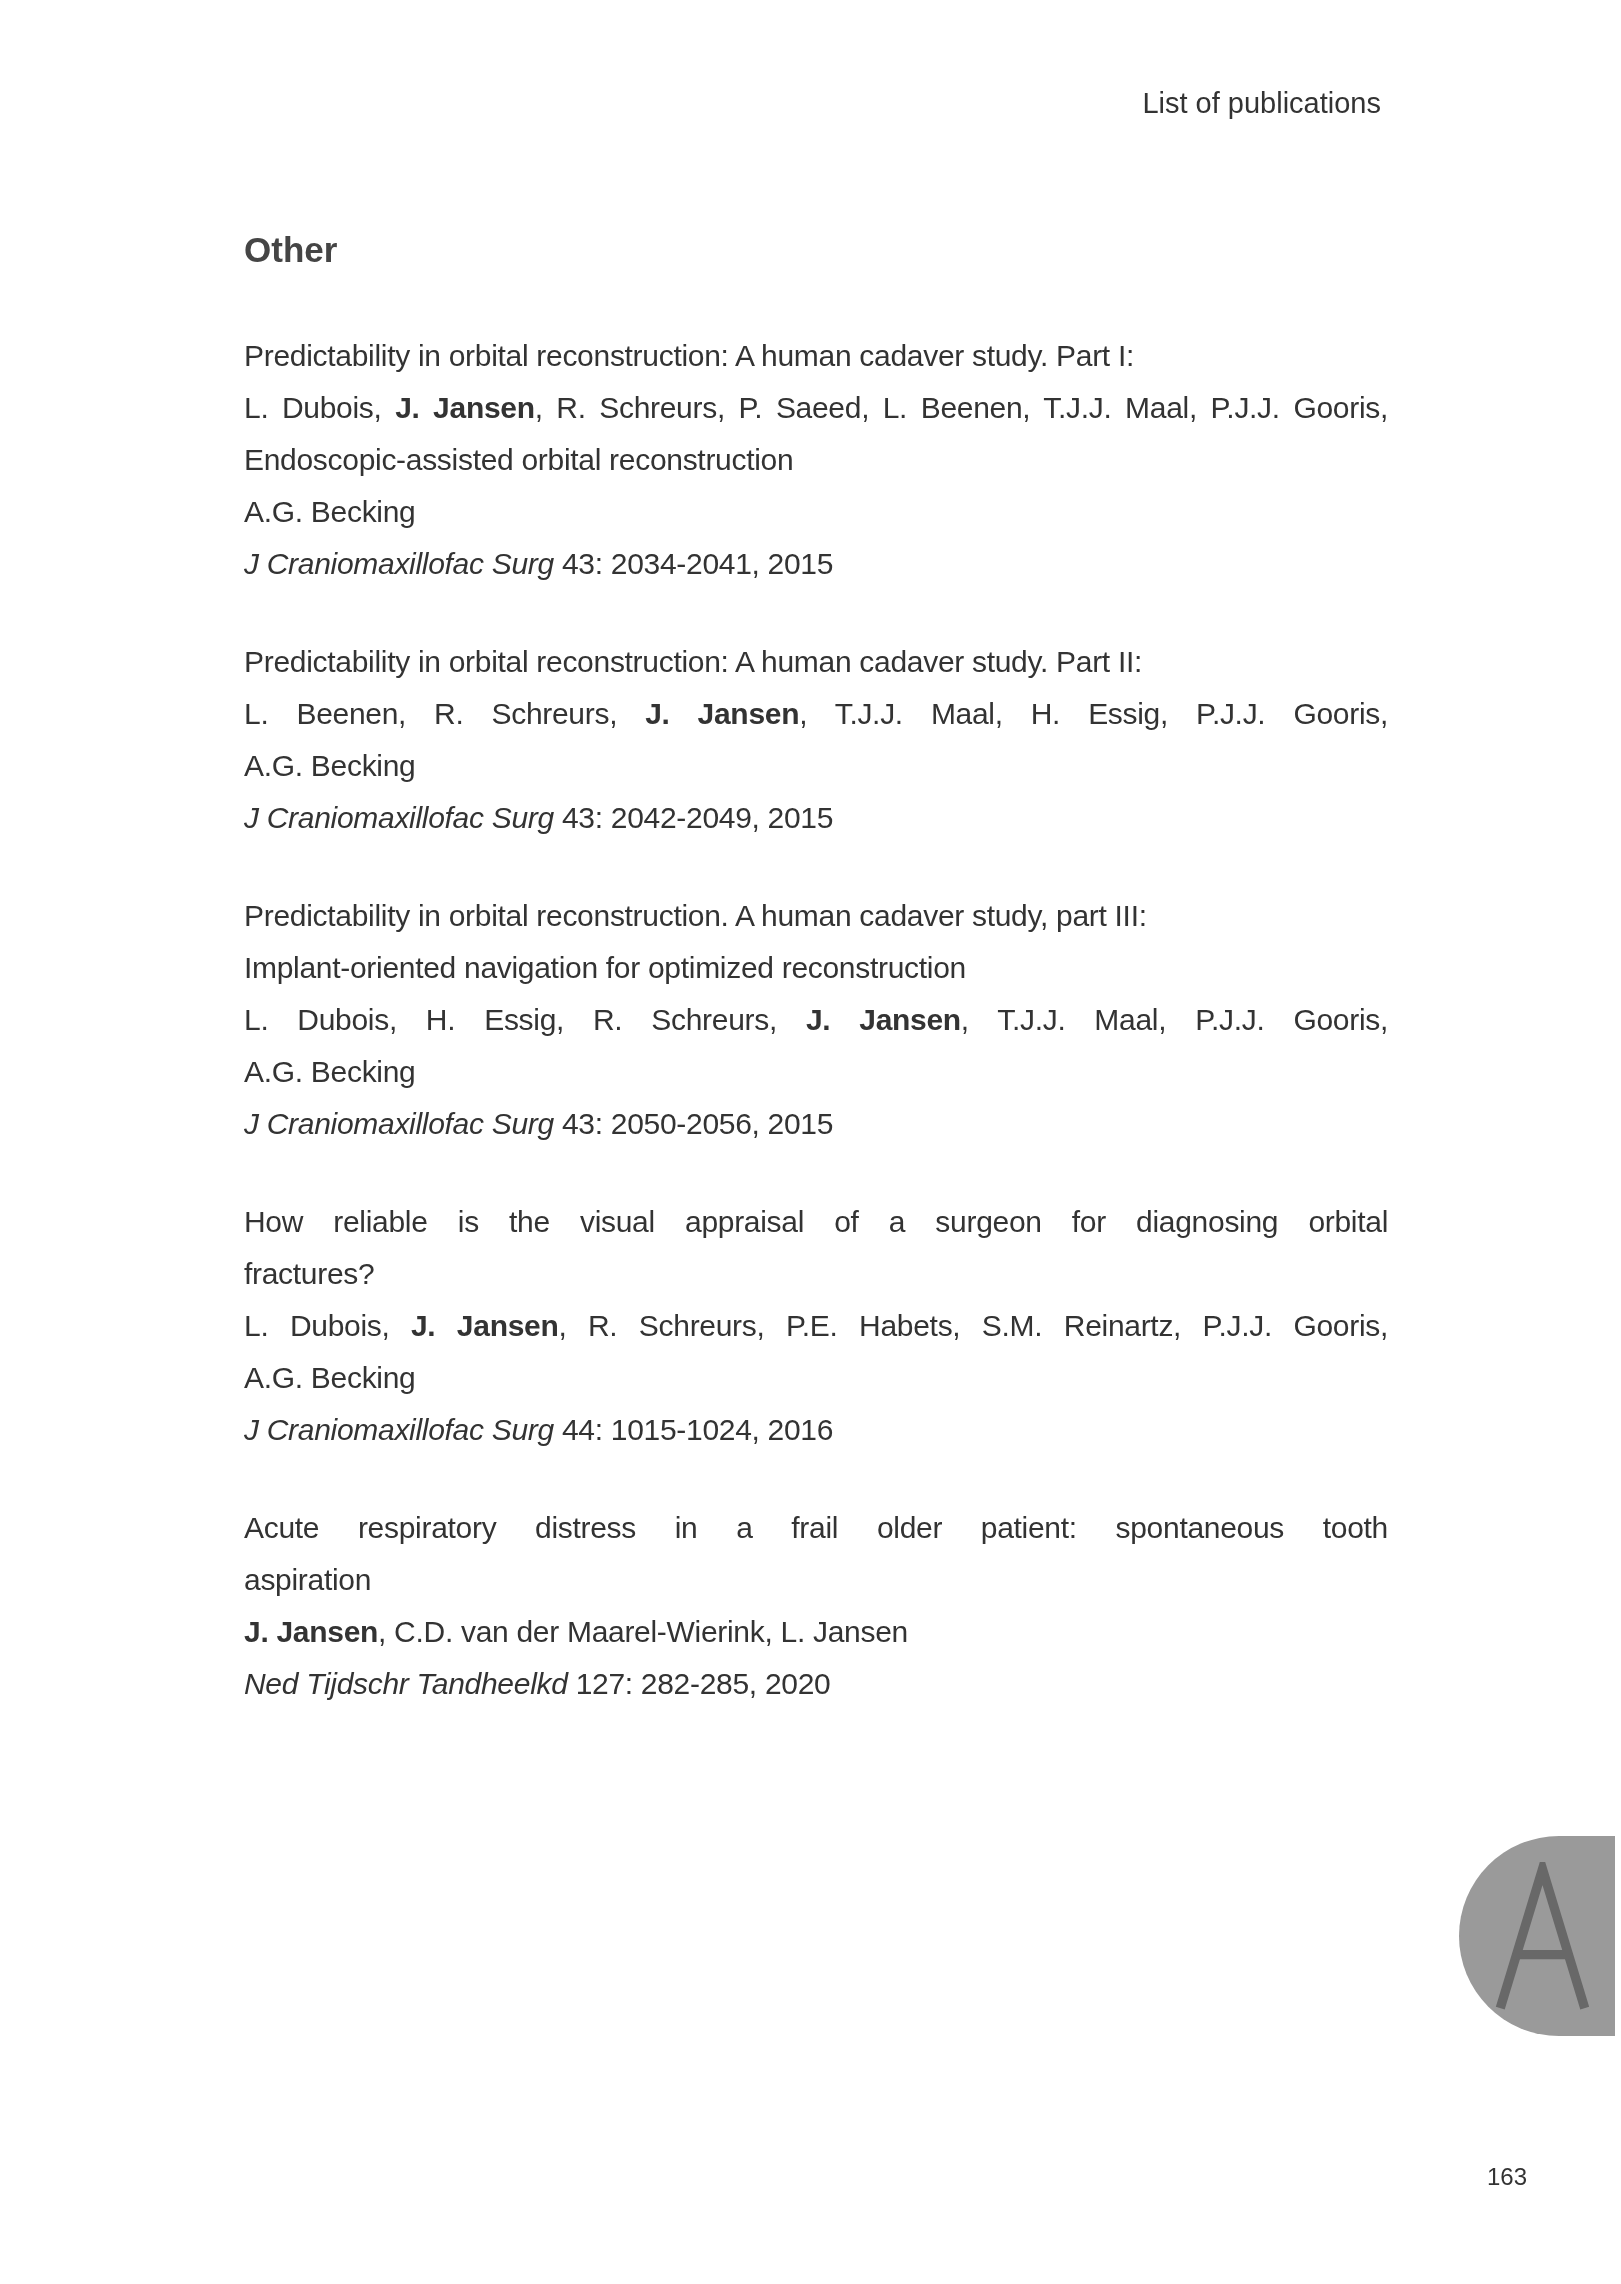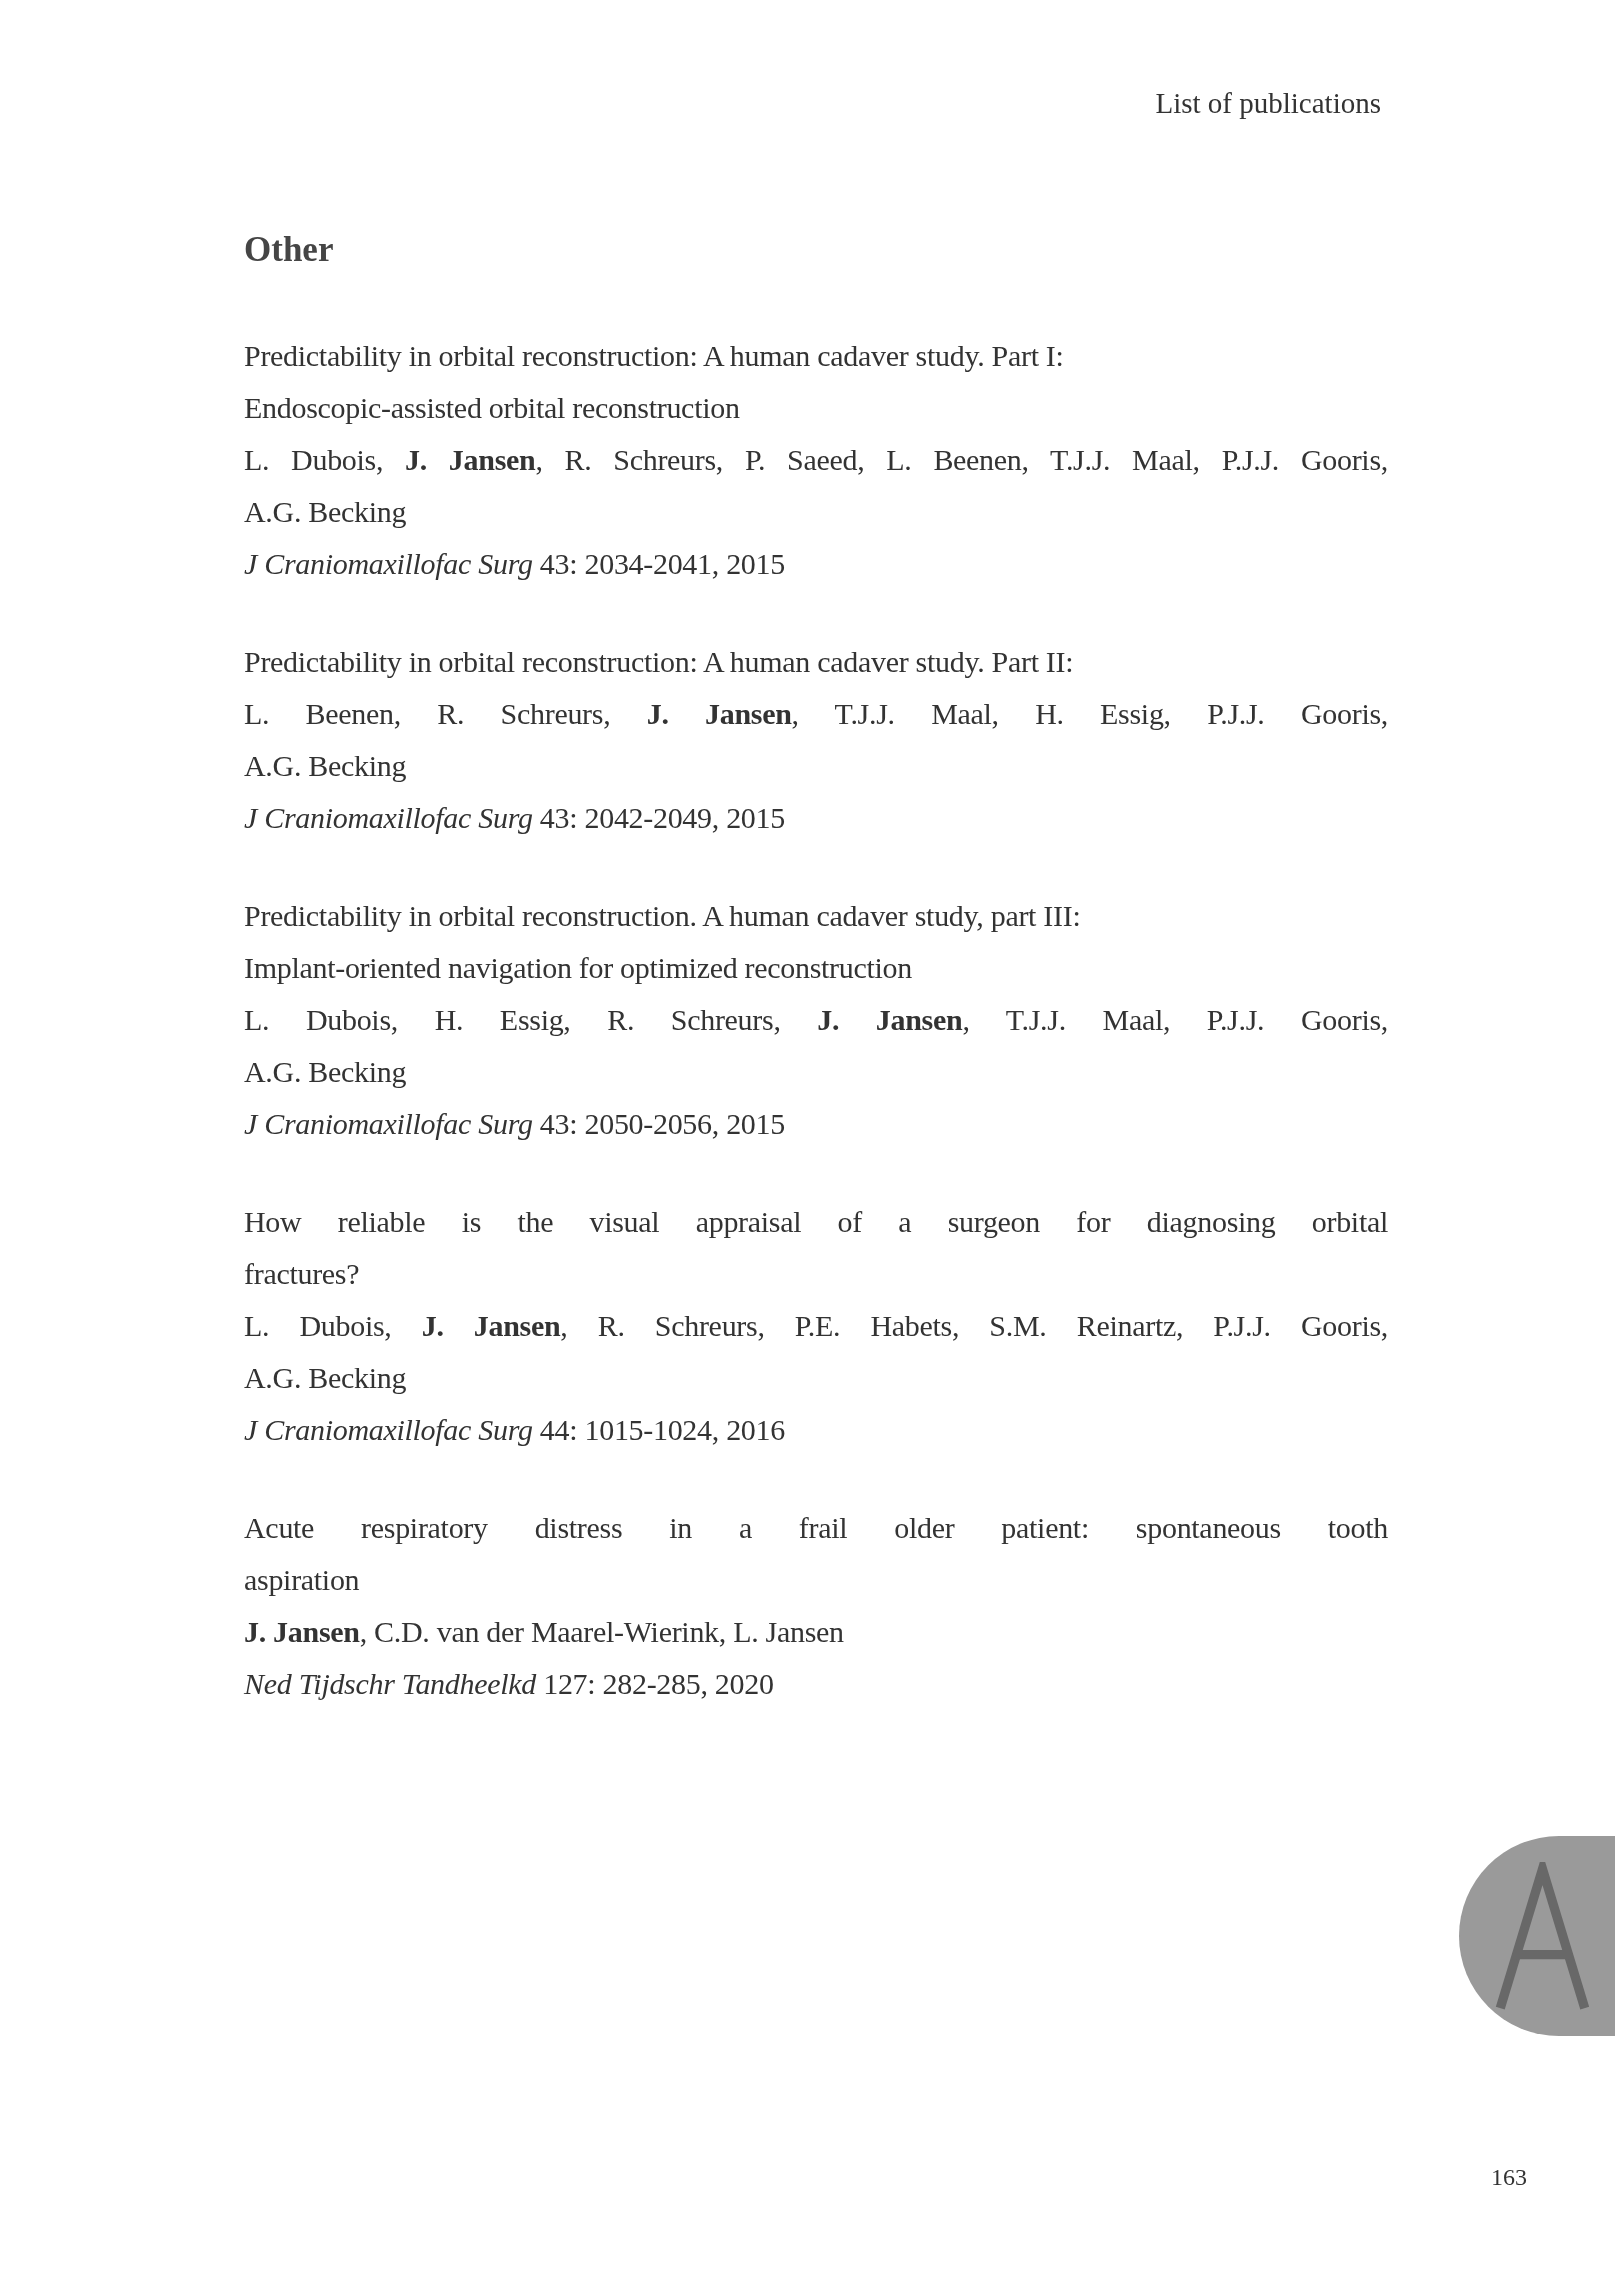--- a/index.html
+++ b/index.html
@@ -7,21 +7,21 @@
     --heading-color:#454545;
     --tab-bg:#9a9a9a;
     --tab-letter:#686868;
   }
   html,body{margin:0;padding:0;background:#ffffff;}
   .page{
     position:relative;
     width:1615px;
     height:2284px;
     background:#ffffff;
-    font-family:Liberation Serif, serif;
+    font-family:Liberation Sans, sans-serif;
     color:var(--text-color);
     overflow:hidden;
   }
   .running-header{
     position:absolute;
     top:85px;
     right:234px;
     font-size:29px;
     line-height:37px;
     color:var(--text-color);
@@ -96,22 +96,22 @@
 
 <div class="page">
 
   <div class="running-header">List of publications</div>
 
   <h2 class="section-title">Other</h2>
 
   <main class="pub-list" id="pub-list">
       <div class="entry">
         <div class="line"><span>Predictability in orbital reconstruction: A human cadaver study. Part I:</span></div>
+        <div class="line just"><span>L. Dubois, </span><span class="b">J. Jansen</span><span>, R. Schreurs, P. Saeed, L. Beenen, T.J.J. Maal, P.J.J. Gooris,</span></div>
         <div class="line"><span>Endoscopic-assisted orbital reconstruction</span></div>
-        <div class="line just"><span>L. Dubois, </span><span class="b">J. Jansen</span><span>, R. Schreurs, P. Saeed, L. Beenen, T.J.J. Maal, P.J.J. Gooris,</span></div>
         <div class="line"><span>A.G. Becking</span></div>
         <div class="line"><span class="i">J Craniomaxillofac Surg</span><span> 43: 2034-2041, 2015</span></div>
       </div>
       <div class="entry">
         <div class="line"><span>Predictability in orbital reconstruction: A human cadaver study. Part II:</span></div>
         <div class="line just"><span>L. Beenen, R. Schreurs, </span><span class="b">J. Jansen</span><span>, T.J.J. Maal, H. Essig, P.J.J. Gooris,</span></div>
         <div class="line"><span>A.G. Becking</span></div>
         <div class="line"><span class="i">J Craniomaxillofac Surg</span><span> 43: 2042-2049, 2015</span></div>
       </div>
       <div class="entry">

